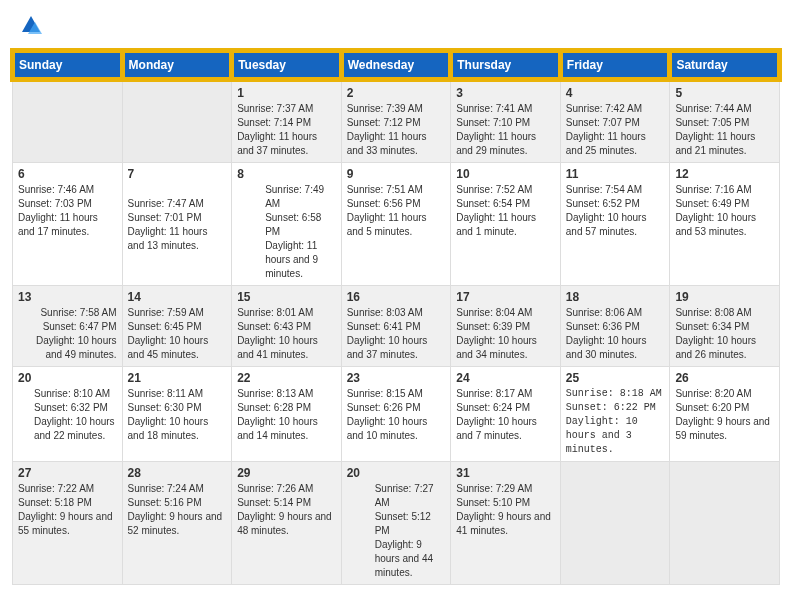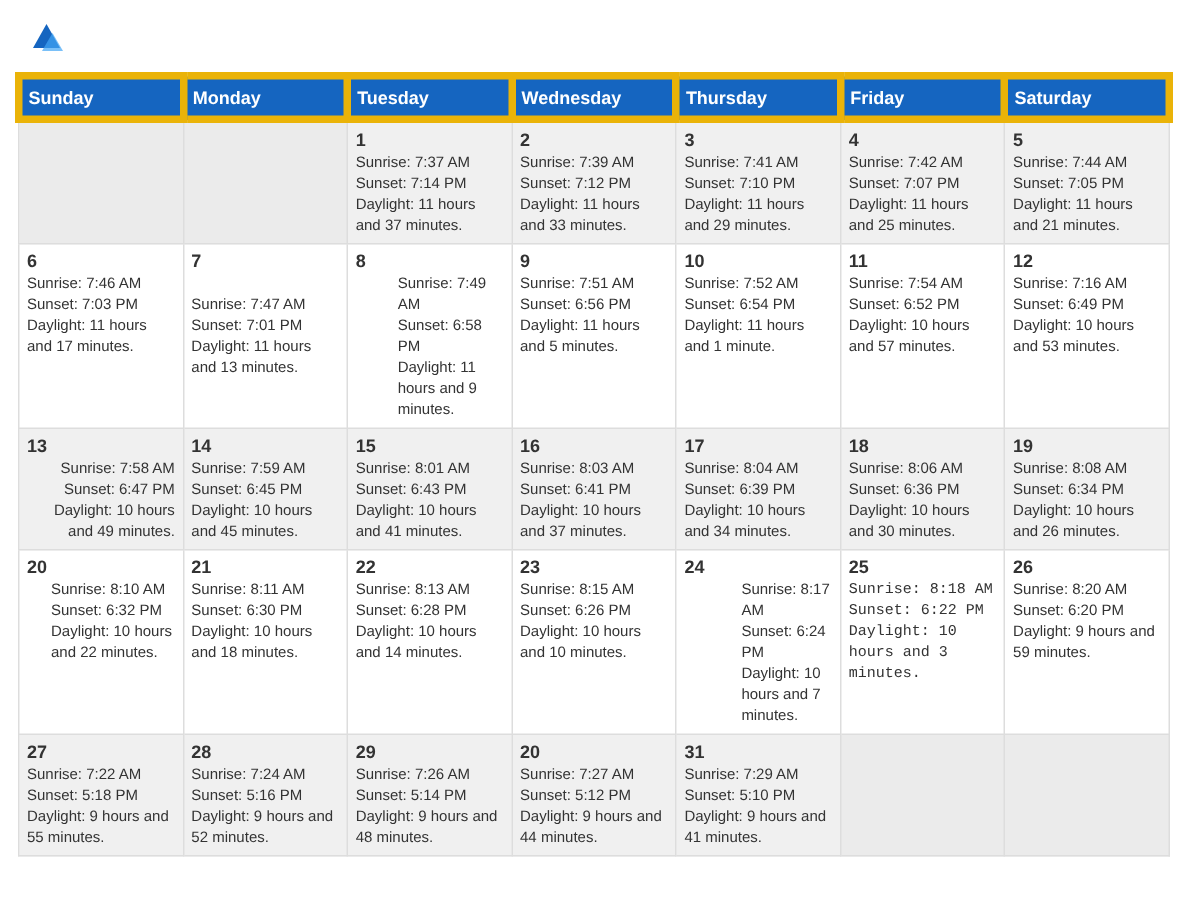--- a/index.html
+++ b/index.html
@@ -265,21 +265,21 @@
 Daylight: 10 hours and 14 minutes.</div>
         </td>
         <td>
           <span class="day-num">23</span>
           <div class="day-info" style="white-space: pre-line;">Sunrise: 8:15 AM
 Sunset: 6:26 PM
 Daylight: 10 hours and 10 minutes.</div>
         </td>
         <td>
           <span class="day-num">24</span>
-          <div class="day-info" style="white-space: pre-line; margin-left: 38px;">Sunrise: 8:17 AM
+          <div class="day-info" style="white-space: pre-line;">Sunrise: 8:17 AM
 Sunset: 6:24 PM
 Daylight: 10 hours and 7 minutes.</div>
         </td>
         <td>
           <span class="day-num">25</span>
           <div class="day-info" style="white-space: pre-line; font-family: Liberation Mono, monospace;">Sunrise: 8:18 AM
 Sunset: 6:22 PM
 Daylight: 10 hours and 3 minutes.</div>
         </td>
         <td>
@@ -303,21 +303,21 @@
 Daylight: 9 hours and 52 minutes.</div>
         </td>
         <td>
           <span class="day-num">29</span>
           <div class="day-info" style="white-space: pre-line;">Sunrise: 7:26 AM
 Sunset: 5:14 PM
 Daylight: 9 hours and 48 minutes.</div>
         </td>
         <td>
           <span class="day-num">20</span>
-          <div class="day-info" style="white-space: pre-line;">Sunrise: 7:27 AM
+          <div class="day-info" style="white-space: pre-line; margin-left: 28px;">Sunrise: 7:27 AM
 Sunset: 5:12 PM
 Daylight: 9 hours and 44 minutes.</div>
         </td>
         <td>
           <span class="day-num">31</span>
           <div class="day-info" style="white-space: pre-line;">Sunrise: 7:29 AM
 Sunset: 5:10 PM
 Daylight: 9 hours and 41 minutes.</div>
         </td>
         <td class="empty"></td>

